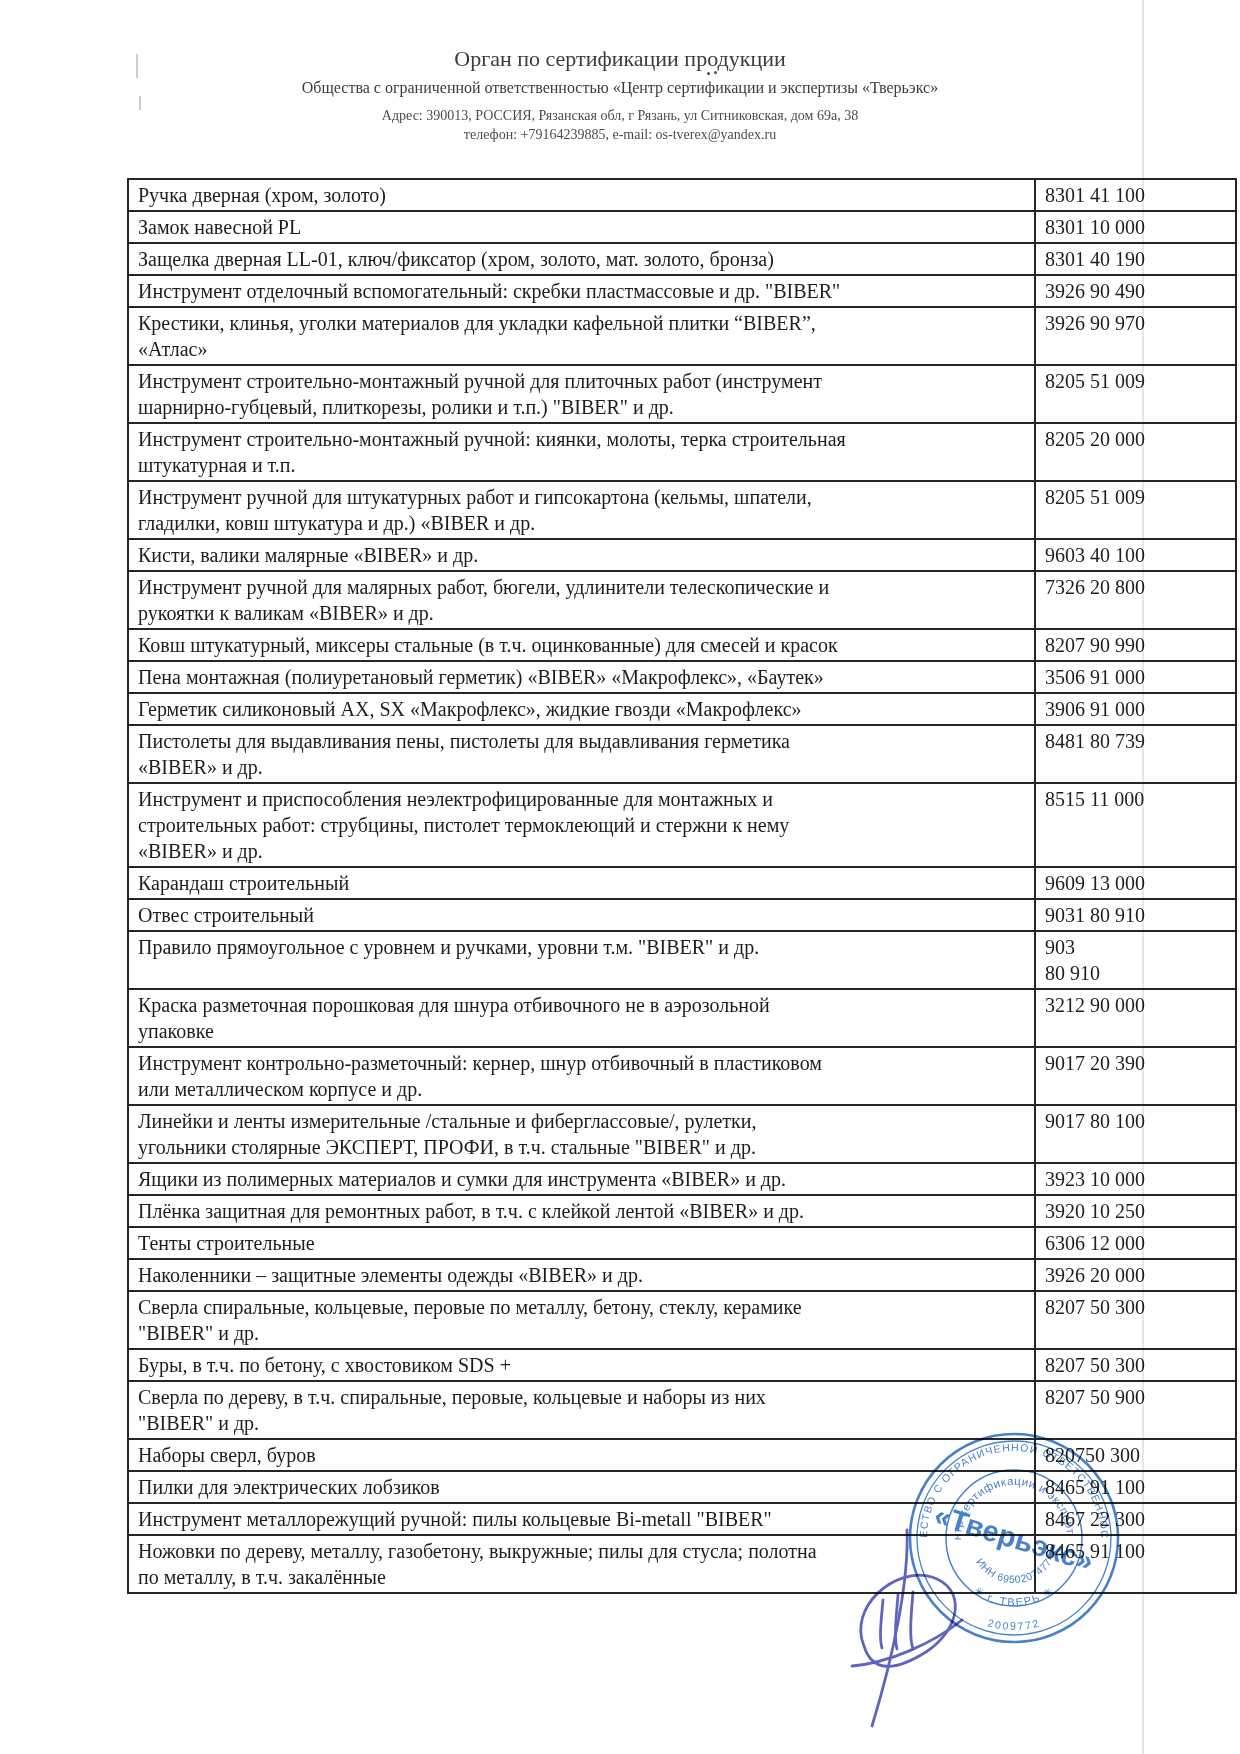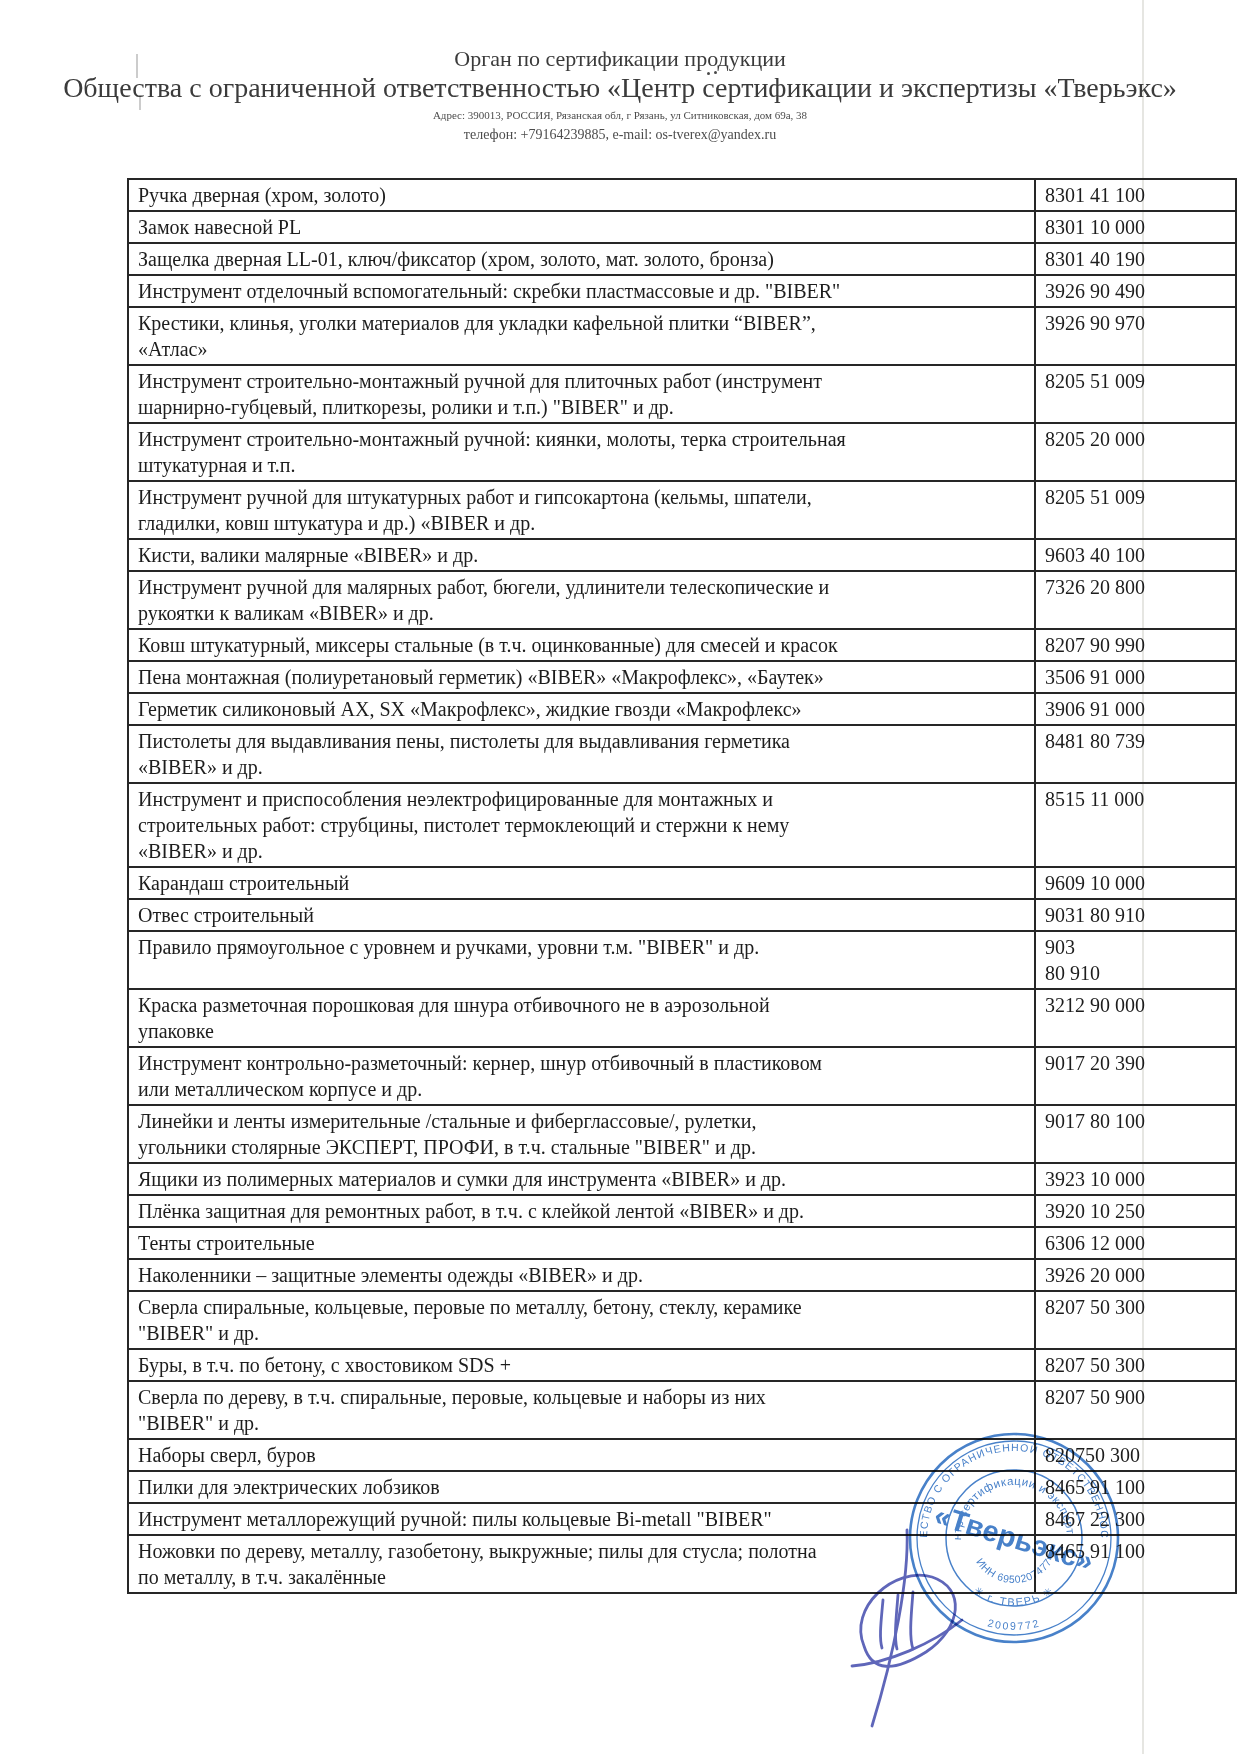--- a/index.html
+++ b/index.html
@@ -12,23 +12,23 @@
   .fold-line{position:absolute;left:1142px;top:0;width:2px;height:1754px;
     background:rgba(165,165,152,.28);}
   .scan-mark{position:absolute;background:rgba(110,110,110,.35);}
   .m1{left:136px;top:54px;width:2px;height:24px;}
   .m2{left:139px;top:96px;width:2px;height:14px;}
   .dot{position:absolute;width:3px;height:3px;border-radius:50%;background:#4a4a4a;}
   .d1{left:707px;top:72px;}
   .d2{left:714px;top:71px;}
   .header{position:absolute;top:46px;left:0;width:1240px;text-align:center;color:#3b3b3b;}
   .h-line1{font-size:22px;line-height:26px;}
-  .h-line2{font-size:28px;line-height:26px;margin-top:3px;}
+  .h-line2{font-size:16px;line-height:26px;margin-top:3px;}
   .h-line3{font-size:23px;line-height:27px;margin-top:4px;}
-  .h-addr{font-size:11px;line-height:17px;margin-top:6px;color:#4c4c4c;}
+  .h-addr{font-size:14px;line-height:17px;margin-top:6px;color:#4c4c4c;}
   .h-tel{font-size:14px;line-height:17px;margin-top:2px;color:#4c4c4c;}
   table.products{
     position:absolute;top:178px;left:127px;width:1066px;
     border-collapse:collapse;table-layout:fixed;
   }
   table.products td{
     border:2px solid #262626;
     font-size:20px;line-height:26px;
     padding:2px 10px 2px 9px;
     vertical-align:top;white-space:pre-line;color:#1d1d1d;
@@ -144,21 +144,21 @@
 
     <tr>
       <td class="desc">Инструмент и приспособления неэлектрофицированные для монтажных и
 строительных работ: струбцины, пистолет термоклеющий и стержни к нему
 «BIBER» и др.</td>
       <td class="code">8515 11 000</td>
     </tr>
 
     <tr>
       <td class="desc">Карандаш строительный</td>
-      <td class="code">9609 10 000</td>
+      <td class="code">9609 13 000</td>
     </tr>
 
     <tr>
       <td class="desc">Отвес строительный</td>
       <td class="code">9031 80 910</td>
     </tr>
 
     <tr>
       <td class="desc">Правило прямоугольное с уровнем и ручками, уровни т.м. "BIBER" и др.</td>
       <td class="code">903

